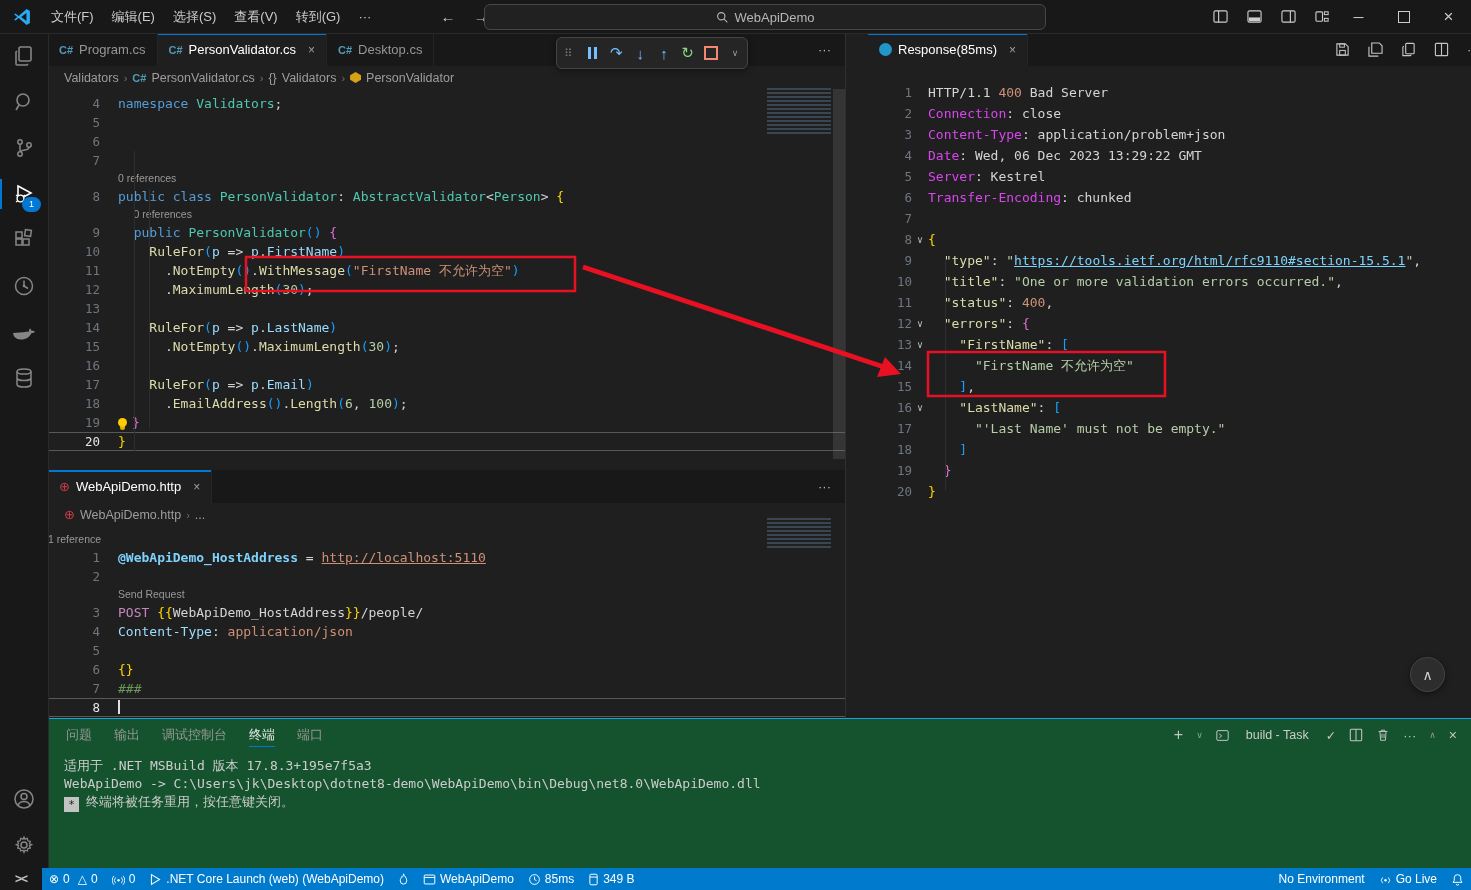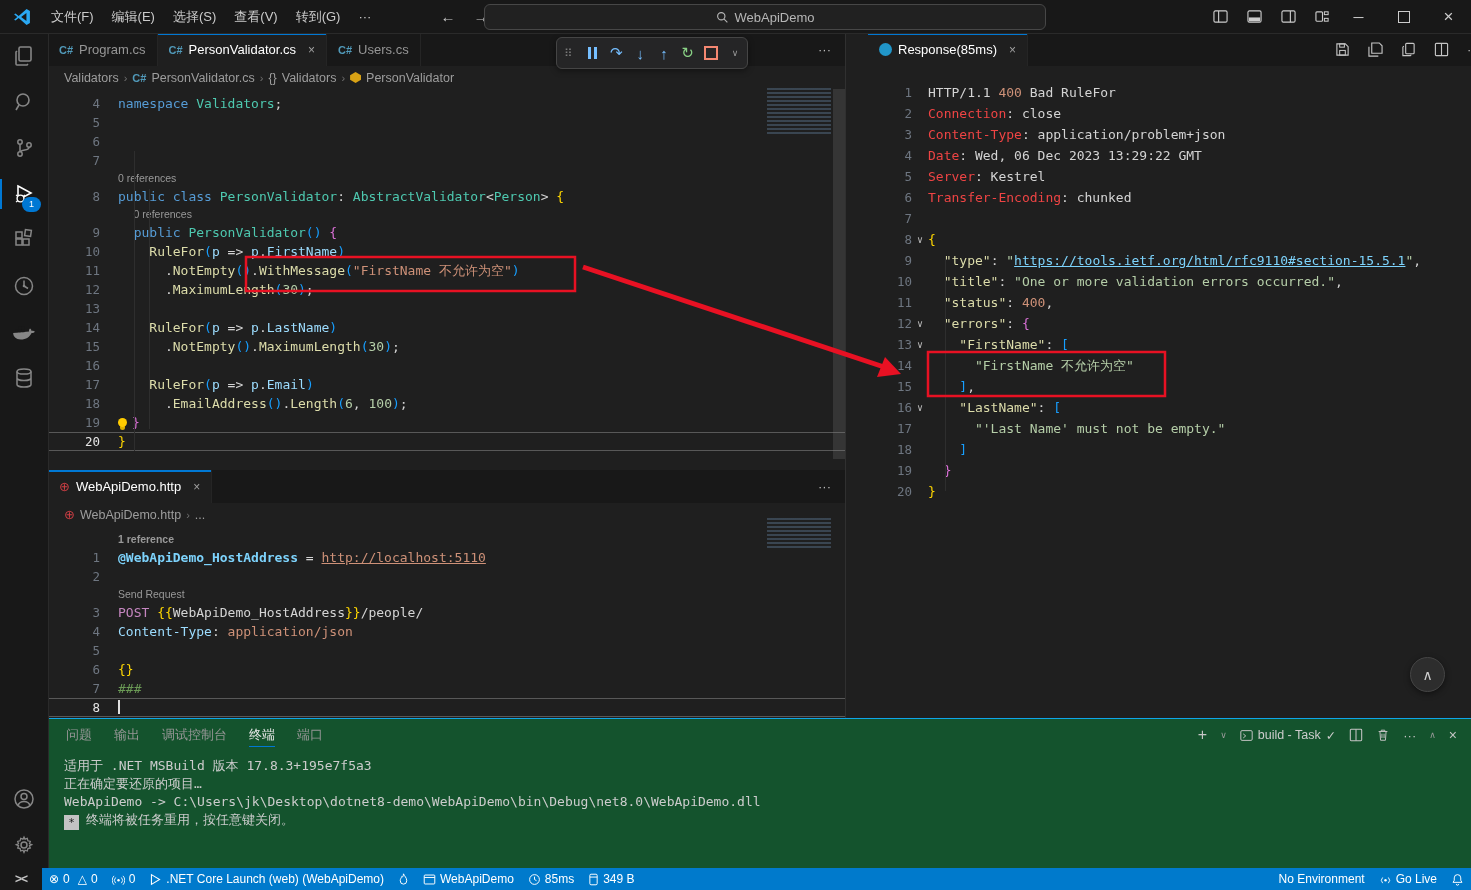--- a/index.html
+++ b/index.html
@@ -68,21 +68,21 @@
   .lens{height:17px;line-height:17px;font-size:10.5px;color:#999999;font-family:"Liberation Sans",sans-serif}
   .cursor{display:inline-block;width:1.5px;height:14px;background:#e0e0e0;vertical-align:-2px}
   .bulb{display:inline-block;width:9px;height:9px;border-radius:50%;background:#fc0;margin-right:5px;
         box-shadow:0 5px 0 -2px #ddb100}
   .indent-guide{position:absolute;width:1px;background:#2e2e2e}
 
   
   .c-kw{color:#569cd6}.c-type{color:#4ec9b0}.c-meth{color:#dcdcaa}.c-var{color:#9cdcfe}
   .c-str{color:#ce9178}.c-num{color:#b5cea8}.c-def{color:#d4d4d4}
   .c-b1{color:#ffd700}.c-b2{color:#da70d6}.c-b3{color:#179fff}
-  .c-hdr{color:#ef4444}.c-key{color:#dcdcaa}.c-val{color:#b5cea8}
+  .c-hdr{color:#d946ef}.c-key{color:#dcdcaa}.c-val{color:#b5cea8}
   .c-url{color:#7dd3fc;text-decoration:underline}.c-cm{color:#6a9955}
   .c-post{color:#c586c0}.c-hvar{color:#7dd3fc;font-weight:bold}
   .c-uorn{color:#ce9178;text-decoration:underline}
 
   .minimap{position:absolute;right:14px;width:64px;opacity:.85;
     background:repeating-linear-gradient(180deg,rgba(120,160,200,.35) 0 2px,rgba(0,0,0,0) 2px 4px)}
   .scroll-slider{position:absolute;right:0;width:12px;background:rgba(121,121,121,.25)}
 
   
   .debug-toolbar{position:absolute;left:556px;top:37px;width:190px;height:30px;background:#252526;
@@ -96,21 +96,21 @@
   .dbg-chev{color:#9a9a9a;font-size:9px}
 
   
   #panel{position:absolute;left:48px;top:718px;width:1423px;height:150px;background:#14532d;
          border-top:1px solid #0ea5e9}
   .panel-tabs{height:32px;display:flex;align-items:center;gap:22px;padding-left:18px;font-size:13px;color:#969696}
   .panel-tab{height:32px;line-height:32px;position:relative}
   .panel-tab.active{color:#e7e7e7}
   .panel-tab.active::after{content:"";position:absolute;left:0;right:0;bottom:4px;height:1px;background:#0078d4}
   .panel-actions{position:absolute;right:14px;top:0;height:32px;display:flex;align-items:center;gap:13px;color:#c5c5c5;font-size:13px}
-  .task-chip{display:flex;align-items:center;gap:5px;font-size:12.5px;color:#cccccc}
+  .task-chip{display:flex;align-items:center;gap:17px;font-size:12.5px;color:#cccccc}
   .term-body{padding:6px 0 0 16px;font-family:"DejaVu Sans Mono","Liberation Mono",monospace;font-size:13px;line-height:18px;color:#cccccc}
   .tbadge{display:inline-block;width:15px;height:15px;background:#c3c3c3;color:#1f1f1f;text-align:center;
           line-height:15px;font-size:11px;margin-right:7px;vertical-align:-2px}
 
   
   .statusbar{position:absolute;left:0;bottom:0;width:100%;height:22px;background:#007acc;display:flex;
              align-items:center;color:#ffffff;font-size:12px;z-index:5}
   .sb-remote{width:42px;height:22px;background:#181818;display:flex;align-items:center;justify-content:center;
              color:#c5c5c5;font-weight:bold;letter-spacing:-1px}
   .sb-item{display:flex;align-items:center;gap:4px;padding:0 7px;height:22px}
@@ -267,21 +267,21 @@
       <span class="csharp-badge">C#</span>
       <span>Program.cs</span>
     </div>
     <div class="tab active">
       <span class="csharp-badge">C#</span>
       <span>PersonValidator.cs</span>
       <span class="close">×</span>
     </div>
     <div class="tab">
       <span class="csharp-badge">C#</span>
-      <span>Users.cs</span>
+      <span>Desktop.cs</span>
     </div>
     <div class="tab-actions">
       <span>···</span>
     </div>
   </div>
   <div class="breadcrumb">
     <span>Validators</span>
     <span class="bc-sep">›</span>
     <span class="csharp-badge">C#</span>
     <span>PersonValidator.cs</span>
@@ -416,21 +416,21 @@
       <span>···</span>
     </div>
   </div>
   <div class="breadcrumb">
     <span class="globe-icon">⊕</span>
     <span>WebApiDemo.http</span>
     <span class="bc-sep">›</span>
     <span>...</span>
   </div>
   <div class="code" id="http-code">
-      <div class="lens" style="padding-left: 70px; font-weight: bold;">1 reference</div>
+      <div class="lens" style="">1 reference</div>
       <div class="row">
         <span class="gutter mono">1</span>
         <span class="fold"></span>
         <span class="lcontent"><span class="c-hvar">@WebApiDemo_HostAddress</span><span class="c-def"> = </span><span class="c-uorn">http://localhost:5110</span></span>
       </div>
       <div class="row">
         <span class="gutter mono">2</span>
         <span class="fold"></span>
         <span class="lcontent"></span>
       </div>
@@ -503,21 +503,21 @@
           </svg>
       </span>
       <span>···</span>
     </div>
   </div>
   <div class="code" id="response-code" style="padding-top:16px">
     <div class="indent-guide" style="left:77px;top:190px;height:235px"></div>
   <div class="row">
         <span class="gutter mono">1</span>
         <span class="fold"></span>
-        <span class="lcontent"><span class="c-def">HTTP/1.1 </span><span class="c-str">400</span><span class="c-def"> Bad RuleFor</span></span>
+        <span class="lcontent"><span class="c-def">HTTP/1.1 </span><span class="c-str">400</span><span class="c-def"> Bad Server</span></span>
       </div>
       <div class="row">
         <span class="gutter mono">2</span>
         <span class="fold"></span>
         <span class="lcontent"><span class="c-hdr">Connection</span><span class="c-def">: close</span></span>
       </div>
       <div class="row">
         <span class="gutter mono">3</span>
         <span class="fold"></span>
         <span class="lcontent"><span class="c-hdr">Content-Type</span><span class="c-def">: application/problem+json</span></span>
@@ -643,21 +643,20 @@
       <svg class="icon" width="14" height="14" viewBox="0 0 16 16">
           <path d="M3 4 H13 M6 4 V2.5 H10 V4 M4.5 4 L5.2 14 H10.8 L11.5 4 M6.8 6.5 V11.5 M9.2 6.5 V11.5" fill="none" stroke="#c5c5c5" stroke-width="1.1"></path>
         </svg>
     </span>
     <span>···</span>
     <span style="font-size:9px;color:#9a9a9a">∧</span>
     <span style="font-size:14px">×</span>
   </div>
   <div class="term-body" id="terminal-body">
       <div>适用于 .NET MSBuild 版本 17.8.3+195e7f5a3</div>
-      <div>  正在确定要还原的项目…</div>
       <div>  WebApiDemo -&gt; C:\Users\jk\Desktop\dotnet8-demo\WebApiDemo\bin\Debug\net8.0\WebApiDemo.dll</div>
       <div><span class="tbadge">*</span>终端将被任务重用，按任意键关闭。</div>
     </div>
 </div>
 
 <div class="statusbar">
   <div class="sb-remote">
       <span>&gt;&lt;</span>
     </div>
   <div class="sb-item">

